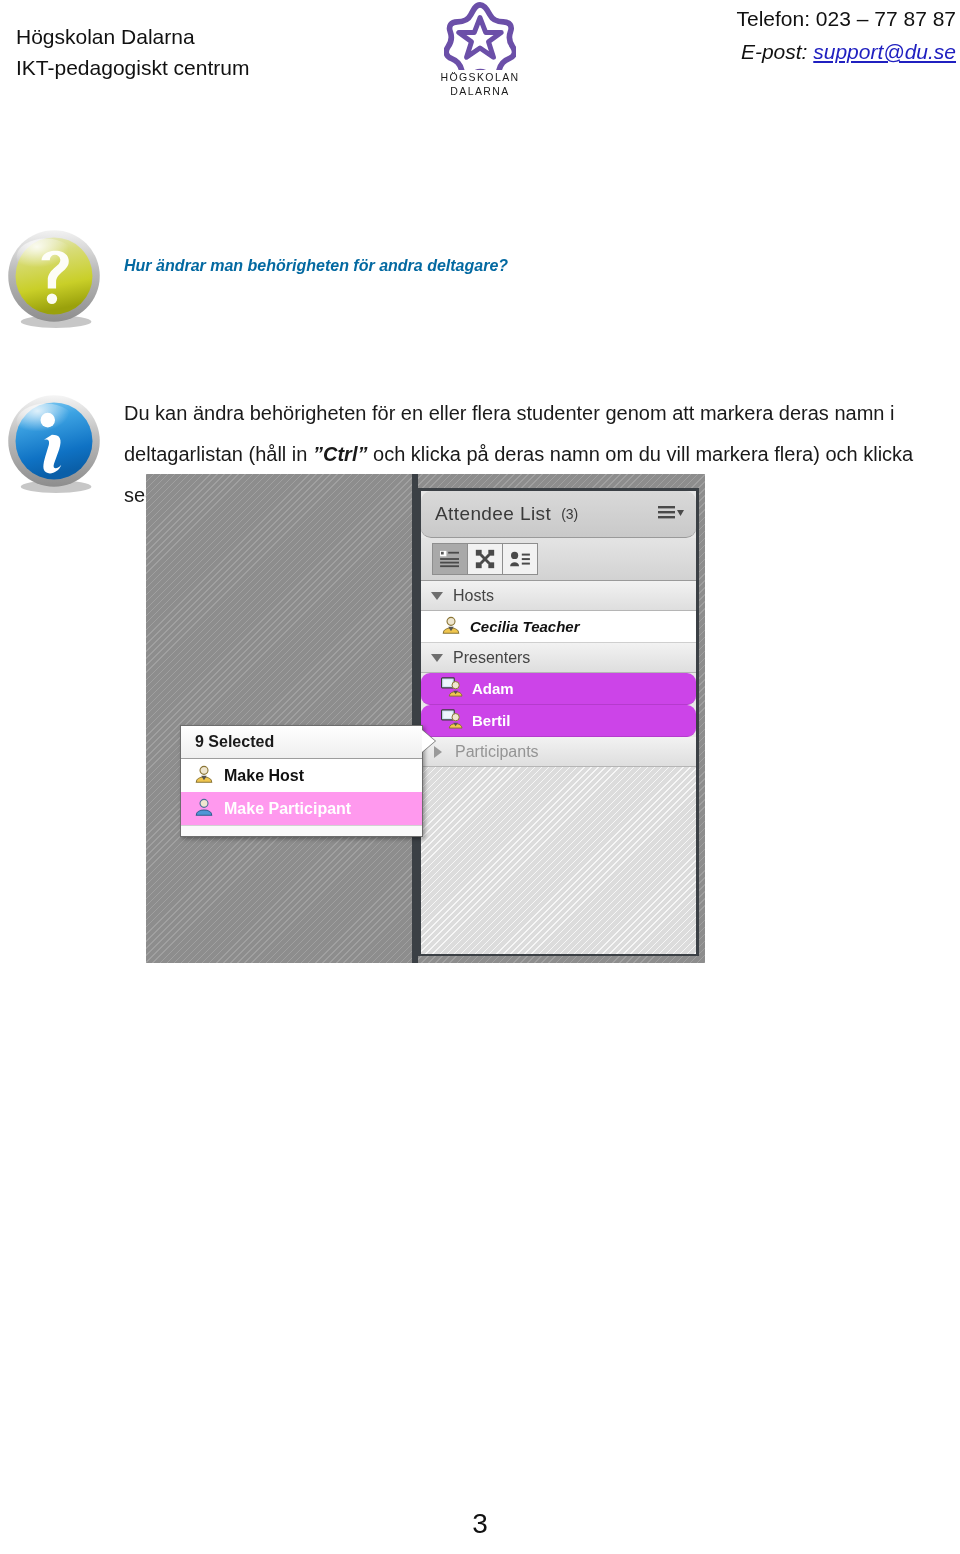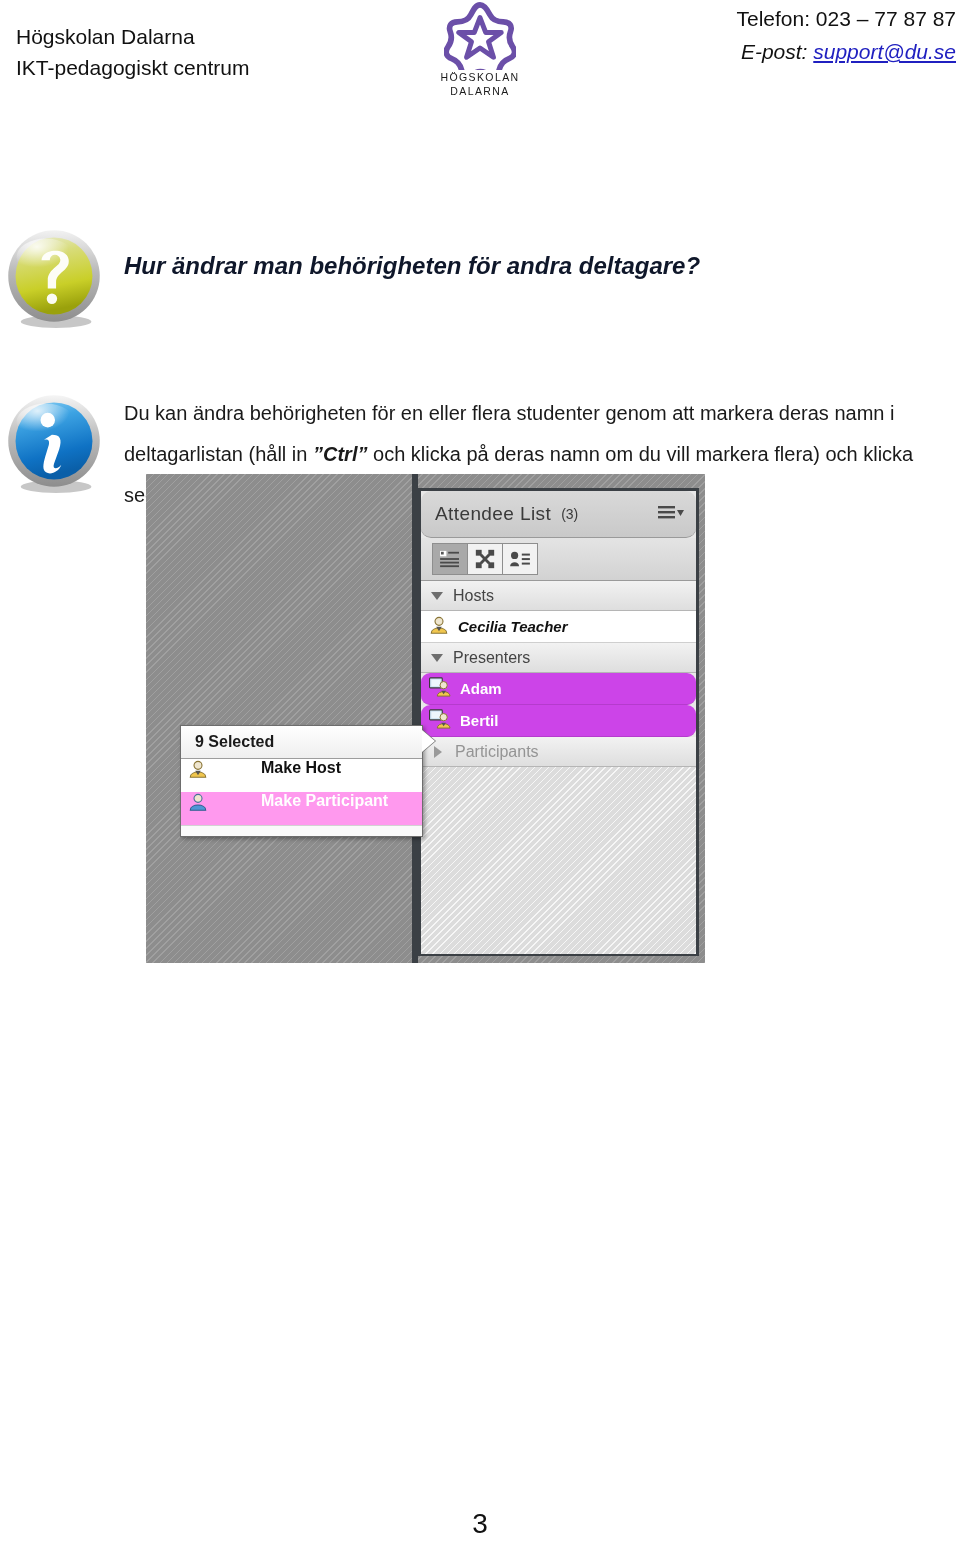--- a/index.html
+++ b/index.html
@@ -93,25 +93,25 @@
     top: 118px;
     width: 960px;
     height: 110px;
   }
   .question-row .icon-circle { left: 2px; top: 0px; }
   .question-text {
     position: absolute;
     left: 124px;
     top: 26px;
     width: 800px;
-    font-size: 24px;
+    font-size: 16px;
     font-weight: bold;
     font-style: italic;
     line-height: 28px;
-    color: #0f172a;
+    color: #0369a1;
   }
 
   .info-row {
     position: absolute;
     left: 0;
     top: 277px;
     width: 960px;
   }
   .info-row .icon-circle { left: 2px; top: 6px; }
   .info-text {
@@ -242,21 +242,21 @@
   .group-label {
     font-size: 16px;
     color: #444;
   }
   .group-label.dim { color: #949494; }
 
   .att-row {
     height: 31px;
     display: flex;
     align-items: center;
-    padding-left: 8px;
+    padding-left: 20px;
     background: #ffffff;
     border-bottom: 1px solid #cfcfcf;
   }
   .att-row.selected {
     background: #cc44e8;
     border-bottom: 1px solid #b53bcd;
     border-radius: 9px;
   }
   .att-name {
     font-size: 15px;
@@ -305,25 +305,25 @@
     padding-left: 14px;
     background: linear-gradient(#ffffff, #efefef);
     border-bottom: 1px solid #9d9d9d;
     font-size: 16px;
     font-weight: bold;
     color: #1a1a1a;
   }
   .ctx-item {
     height: 33px;
     display: flex;
-    padding-left: 7px;
+    align-items: center;
+    padding-left: 13px;
     font-size: 16px;
     font-weight: bold;
     color: #111;
-    gap: 43px;
   }
   .ctx-item.hl {
     background: #ff99ee;
     color: #ffffff;
   }
   .ctx-item .ctx-label { margin-left: 10px; }
   .ctx-footer {
     height: 10px;
     background: #fafafa;
     border-top: 1px solid #d2d2d2;

